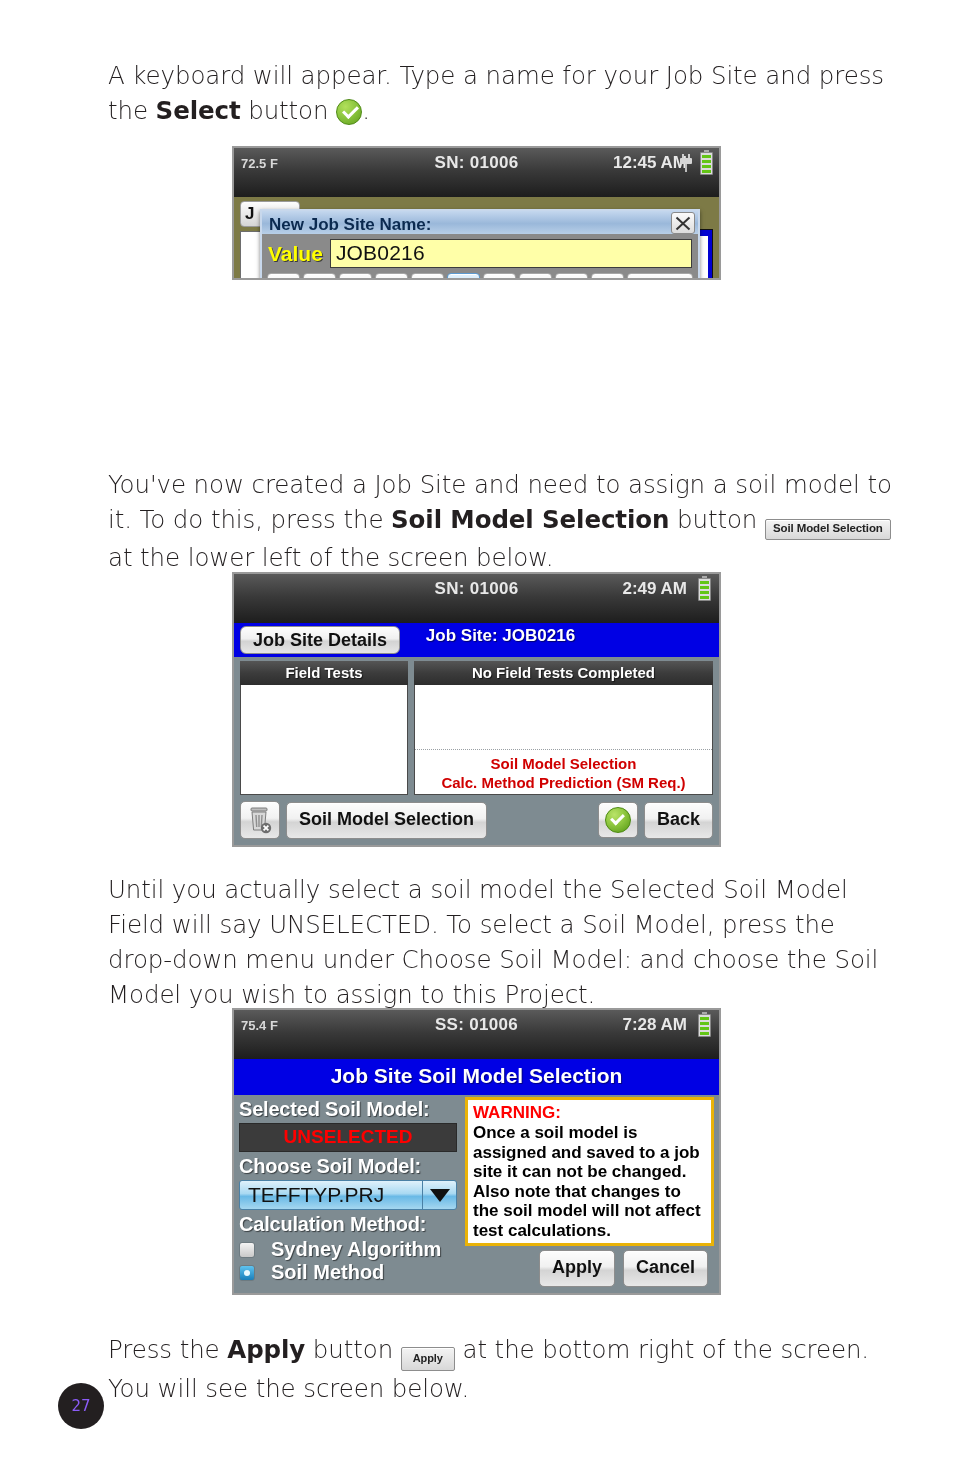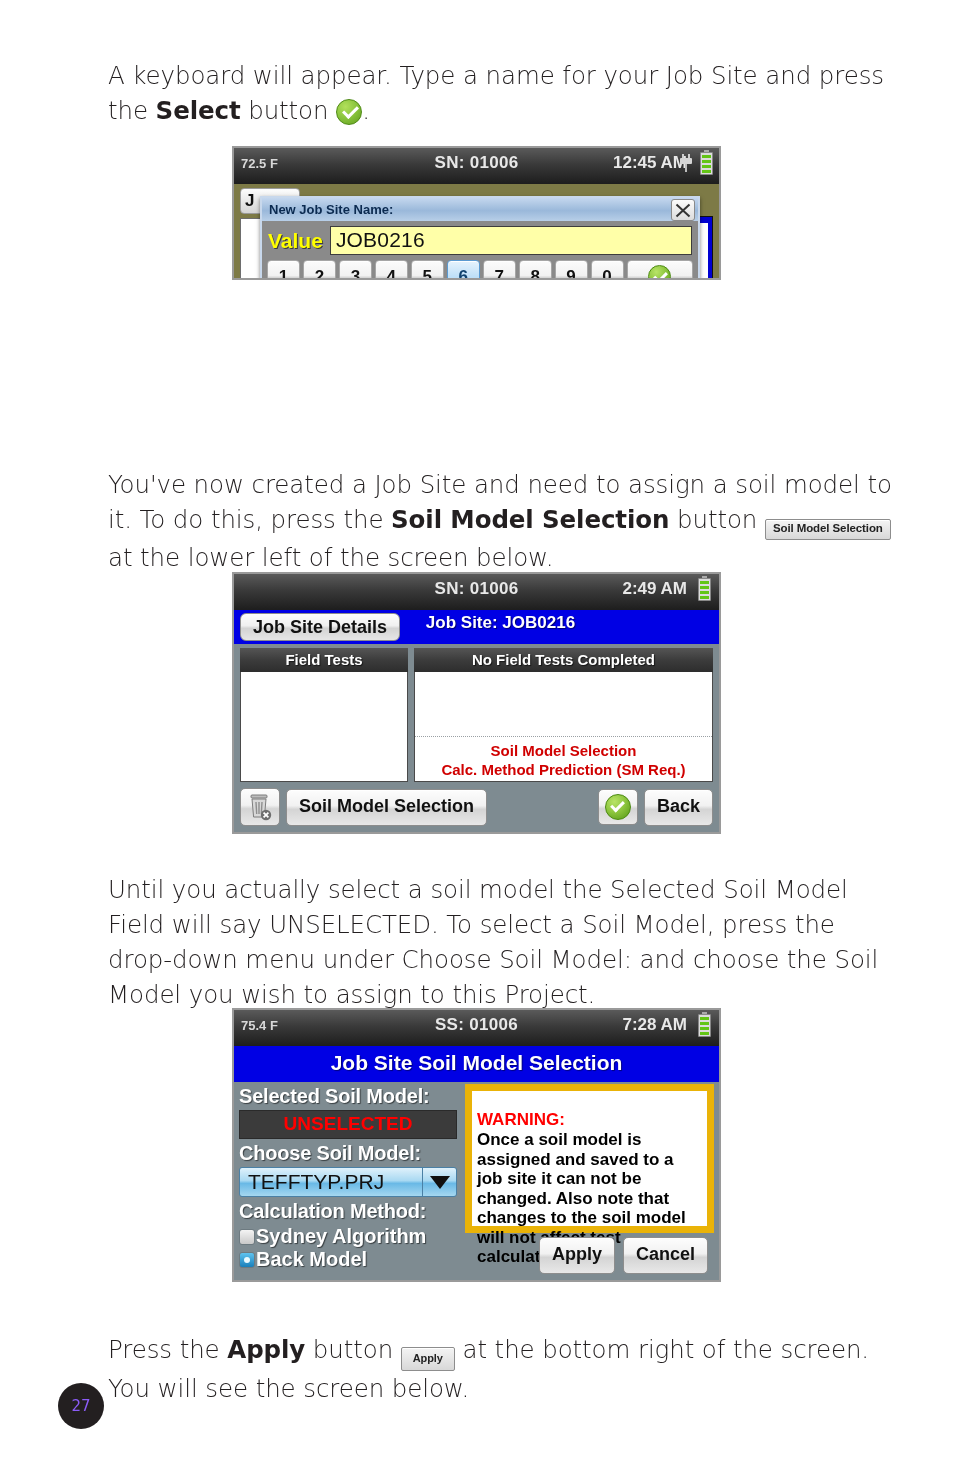--- a/index.html
+++ b/index.html
@@ -80,21 +80,21 @@
     left: 232px;
     width: 489px;
     border: 2px solid #9a9a9a;
     background: #7e8b91;
     overflow: hidden;
     font-family: "Liberation Sans", sans-serif;
   }
 
   
   .statusbar {
-    height: 36px;
+    height: 49px;
     background: linear-gradient(#5a5a5a 0%, #3a3a3a 45%, #1d1d1d 100%);
     position: relative;
     color: #e8e8e8;
   }
   .statusbar .temp {
     position: absolute; left: 7px; top: 8px;
     font-size: 13px; font-weight: 700; color: #d8d8d8;
   }
   .statusbar .sn {
     position: absolute; left: 0; right: 0; top: 5px;
@@ -177,21 +177,21 @@
     left: 26px; top: 12px;
     width: 440px; height: 218px;
     background: #8a8a8a;
     border: 2px solid #c8d8ec;
     box-shadow: 0 2px 4px rgba(0,0,0,.5);
   }
   .kb-modal-title {
     height: 23px;
     background: linear-gradient(#c4d7ee 0%, #9ab8da 55%, #b8cfe8 100%);
     color: #0b2a50;
-    font-size: 13px; font-weight: 700;
+    font-size: 17px; font-weight: 700;
     padding: 4px 0 0 7px;
     position: relative;
   }
   .kb-close {
     position: absolute; right: 3px; top: 1px;
     width: 24px; height: 22px;
     background: linear-gradient(#fbfbfb, #dcdcdc);
     border: 1px solid #8a8a8a; border-radius: 3px;
   }
   .kb-close svg { display:block; margin:2px auto; }
@@ -356,21 +356,21 @@
     position: absolute; left: 8px; top: 2px;
     font-size: 21px; font-weight: 400; color: #111;
   }
   .smx-dd-arrow {
     position: absolute; right: 0; top: 0; bottom: 0;
     width: 34px;
     border-left: 1px solid #4a80a5;
     display: flex; align-items: center; justify-content: center;
   }
   .smx-radio-row {
-    display: flex; align-items: center; gap: 1px;
+    display: flex; align-items: center; gap: 16px;
     margin-top: 2px;
   }
   .radio {
     width: 16px; height: 16px; border-radius: 3px;
     background: linear-gradient(#f4f4f4, #c9c9c9);
     border: 1px solid #6d7a80;
     position: relative; flex: none;
   }
   .radio.on {
     background: linear-gradient(#5fc3ef, #1a7fba);
@@ -379,22 +379,22 @@
     content:""; position:absolute; left:4px; top:4px;
     width:6px; height:6px; border-radius:50%; background:#eafaff;
   }
   .radio-label {
     color: #fff; font-size: 20px; font-weight: 700;
     text-shadow: 1px 1px 1px rgba(0,0,0,.55);
     line-height: 21px;
   }
   .warnbox {
     background: #fff;
-    border: 7px solid #eab308;
-    padding: 19px 5px 4px;
+    border: 3px solid #eab308;
+    padding: 3px 5px 4px;
     height: 149px;
   }
   .warn-title { color: #ff0000; font-size: 17px; font-weight: 700; }
   .warn-text { color: #000; font-size: 17px; font-weight: 700; line-height: 19.5px; }
   .smx-btnrow {
     display: flex; justify-content: flex-end; gap: 8px;
     padding: 4px 6px 6px;
   }
 </style>
 </head>
@@ -564,21 +564,21 @@
           </svg>
         </div>
       </div>
       <div class="smx-label">Calculation Method:</div>
       <div class="smx-radio-row">
         <span class="radio"></span>
         <span class="radio-label">Sydney Algorithm</span>
       </div>
       <div class="smx-radio-row">
         <span class="radio on"></span>
-        <span class="radio-label">Back Model</span>
+        <span class="radio-label">Soil Method</span>
       </div>
     </div>
 
     <div class="smx-right">
       <div class="warnbox">
         <div class="warn-title">WARNING:</div>
         <div class="warn-text">Once a soil model is assigned and saved to a job site it can not be changed. Also note that changes to the soil model will not affect test calculations.</div>
       </div>
       <div class="smx-btnrow">
         <div class="dev-btn">Apply</div>

